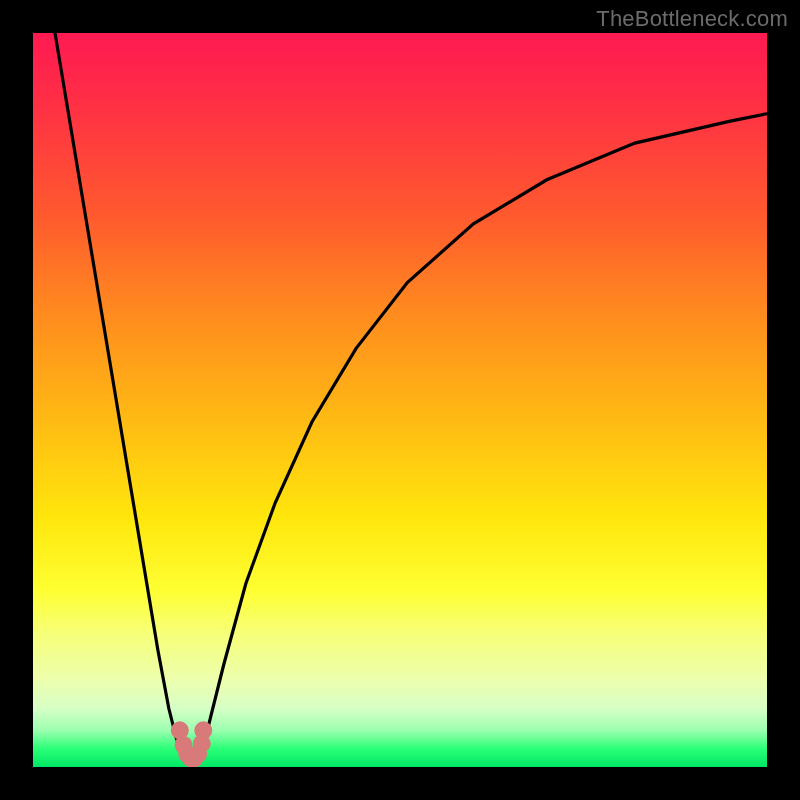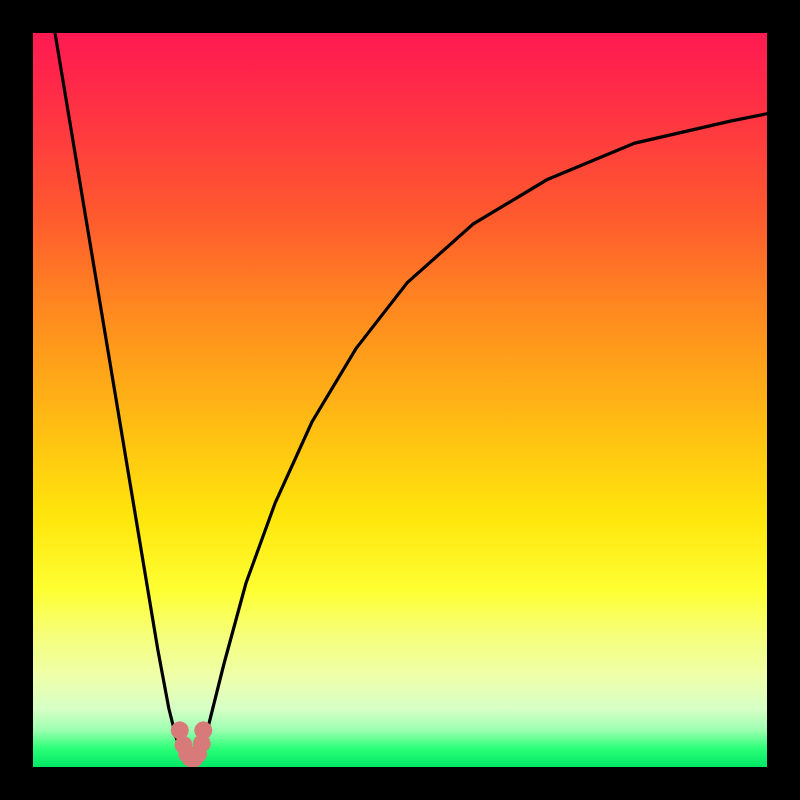--- a/index.html
+++ b/index.html
@@ -74,13 +74,14 @@
           <circle cx="150.47" cy="711.98" r="9" fill="#d97a7a"></circle>
           <circle cx="154.14" cy="720.79" r="9" fill="#d97a7a"></circle>
           <circle cx="157.81" cy="725.19" r="9" fill="#d97a7a"></circle>
           <circle cx="161.48" cy="725.19" r="9" fill="#d97a7a"></circle>
           <circle cx="165.15" cy="720.79" r="9" fill="#d97a7a"></circle>
           <circle cx="168.82" cy="710.51" r="9" fill="#d97a7a"></circle>
           <circle cx="170.29" cy="697.30" r="9" fill="#d97a7a"></circle>
         </g>
     </svg>
   </div>
+  <div class="watermark">TheBottleneck.com</div>
 </div>
 
 </body></html>

